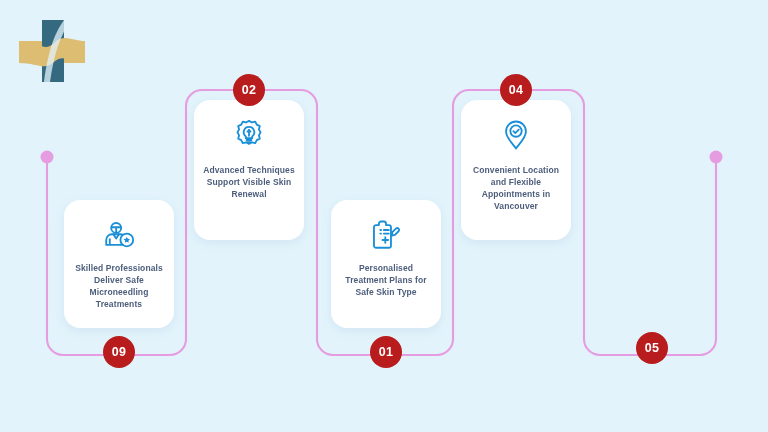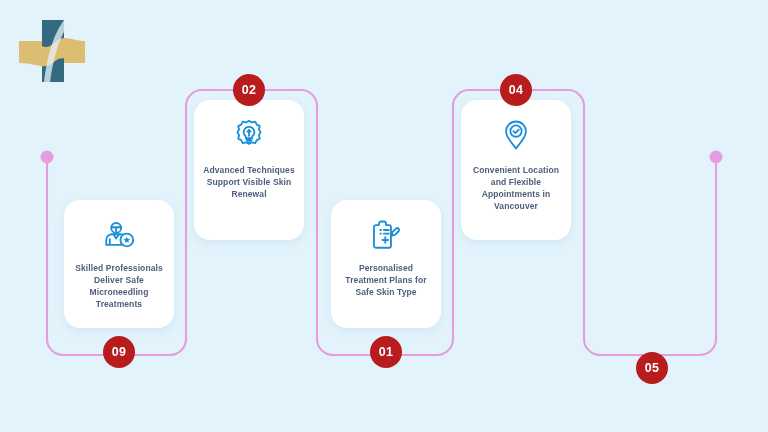--- a/index.html
+++ b/index.html
@@ -148,15 +148,15 @@
       <g fill="none" stroke="#1A8FD8" stroke-width="2.6" stroke-linejoin="round" stroke-linecap="round">
         <path d="M24,5 a14,14 0 0 1 14,14 c0,9.5 -11,19 -14,24 c-3,-5 -14,-14.5 -14,-24 a14,14 0 0 1 14,-14 Z"></path>
         <circle cx="24" cy="18.5" r="8"></circle>
         <path d="M20.3,18.6 l2.7,2.7 l4.9,-5"></path>
       </g>
     </svg>
     <div class="card-text">Convenient Location and Flexible Appointments in Vancouver</div>
   </div>
   <div class="badge" style="left:500px;top:74px;">04</div>
 
-  <div class="badge" style="left:636px;top:352px;">05</div>
+  <div class="badge" style="left:636px;top:332px;">05</div>
 
 </div>
 
 </body></html>

